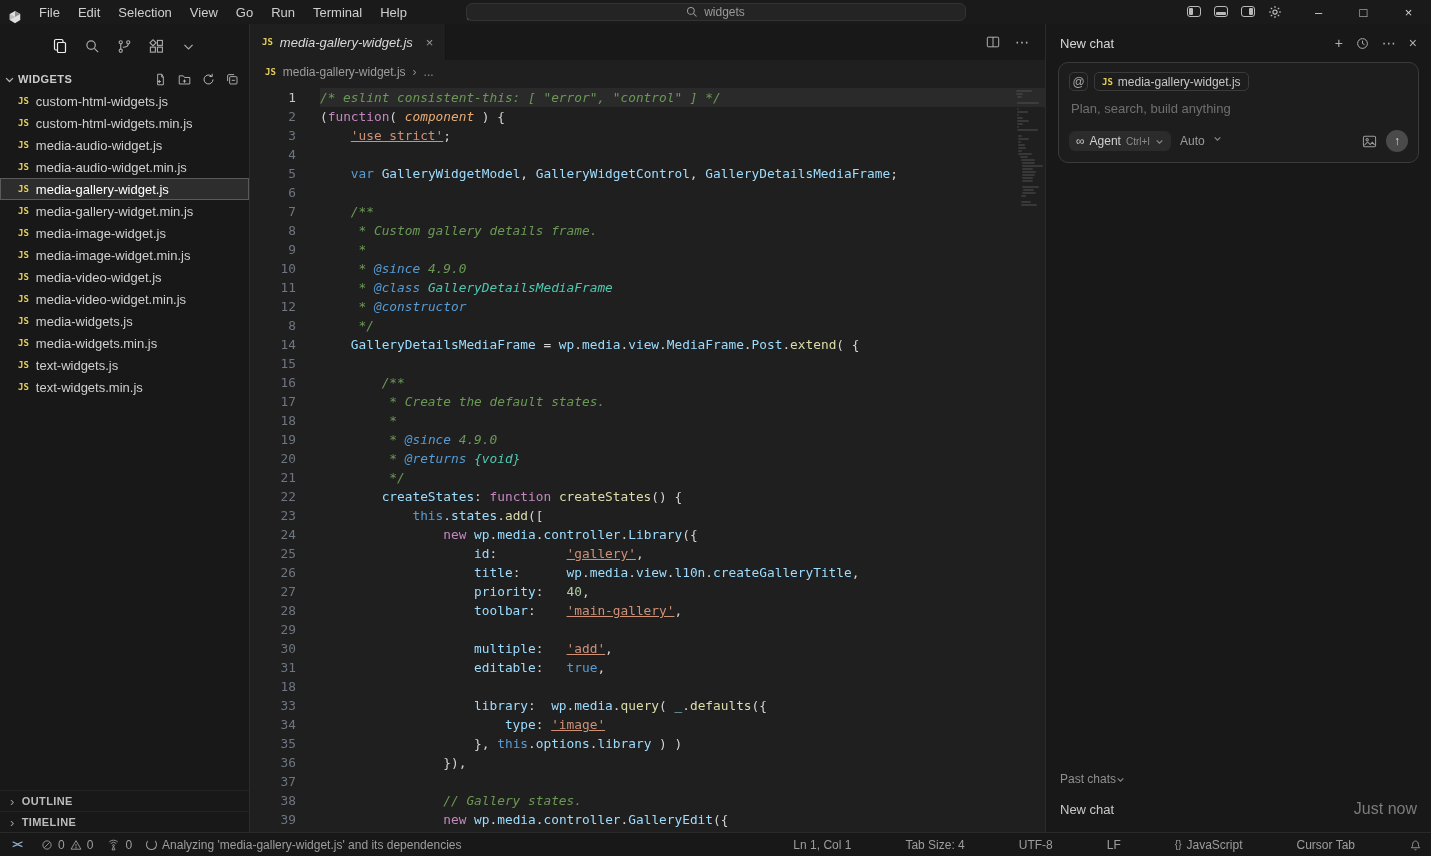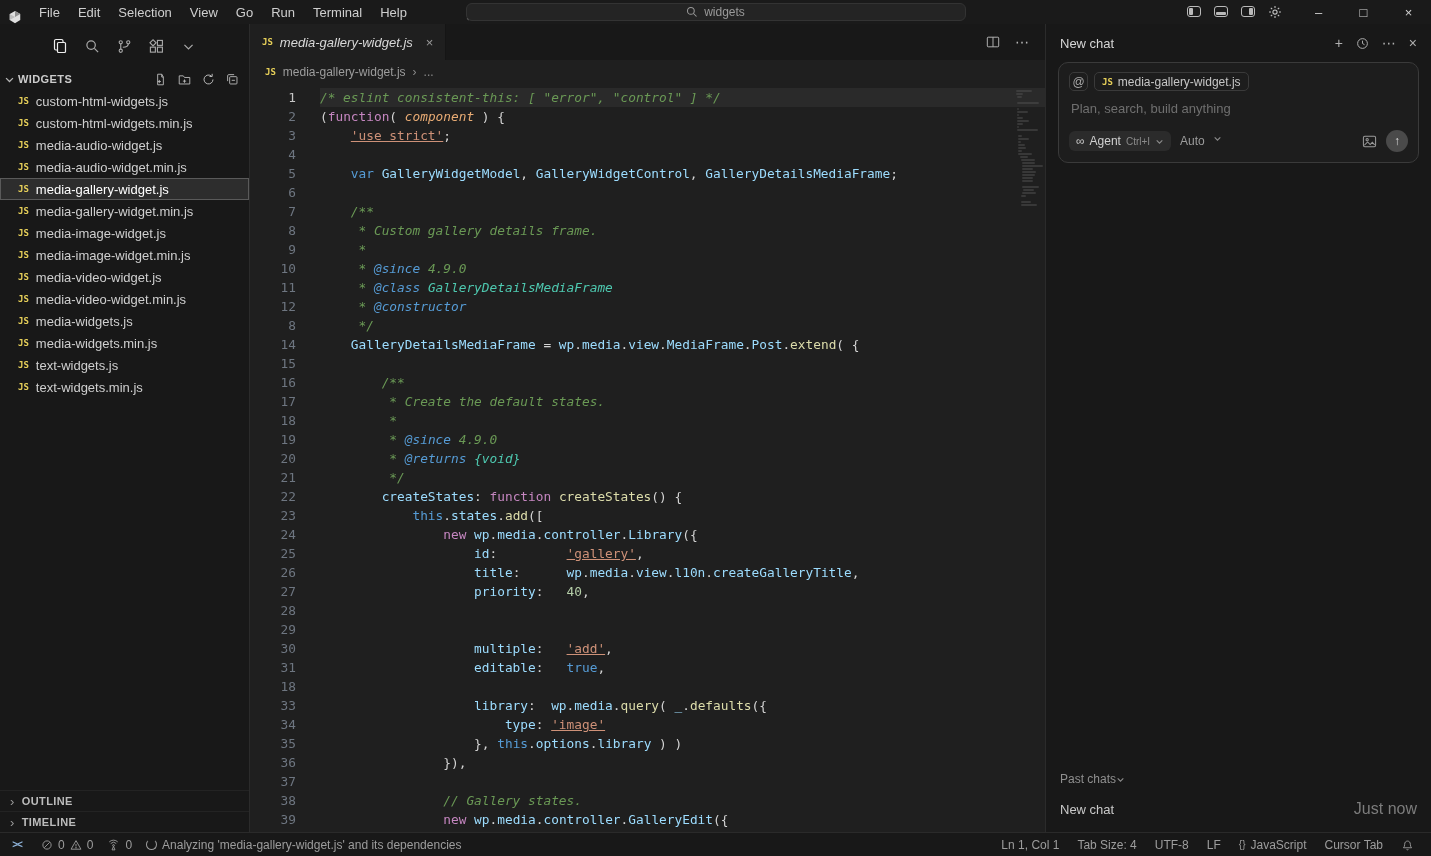--- a/index.html
+++ b/index.html
@@ -104,21 +104,21 @@
   .send-btn { width:22px; height:22px; border-radius:50%; background:#4a4a4a; color:#dddddd; display:flex; align-items:center; justify-content:center; font-size:12px; }
   .chat-bottom { margin-top:auto; padding-bottom:10px; }
   .past-chats { display:flex; align-items:center; color:#8f8f8f; font-size:12px; padding:6px 14px; }
   .history-row { display:flex; align-items:center; justify-content:space-between; padding:8px 14px 4px; font-size:13px; color:#c9c9c9; }
   .hist-time { color:#7c7c7c; font-size:16px; }
 
   
   .statusbar { height:24px; background:#181818; border-top:1px solid #2a2a2a; display:flex; align-items:center; font-size:12px; color:#9d9d9d; flex-shrink:0; }
   .remote { width:34px; height:100%; display:flex; align-items:center; justify-content:center; color:#8fb3d9; font-size:10px; font-weight:700; letter-spacing:-1px; }
   .sb-item { display:flex; align-items:center; gap:5px; padding:0 7px; height:100%; cursor:default; }
-  .sb-right { margin-left:auto; display:flex; align-items:flex-start; height:100%; padding-right:8px; }
+  .sb-right { margin-left:auto; display:flex; align-items:flex-start; height:100%; padding-right:0;gap:36px; }
   .sb-right .sb-item { padding:0 9px; }
   .spin { width:11px; height:11px; border:1.6px solid #9d9d9d; border-top-color:transparent; border-radius:50%; display:inline-block; animation:rot 1.1s linear infinite; }
   @keyframes rot { to { transform:rotate(360deg); } }
   .braces-glyph { font-size:10px; }
   svg { display:block; }
 </style>
 </head>
 <body>
 
 <div class="app">
@@ -361,21 +361,21 @@
             <div class="code-row"><span class="ln">18</span><span class="lt">        <span class="tk-c"> *</span></span></div>
             <div class="code-row"><span class="ln">19</span><span class="lt">        <span class="tk-c"> * </span><span class="tk-ct">@since</span><span class="tk-c"> 4.9.0</span></span></div>
             <div class="code-row"><span class="ln">20</span><span class="lt">        <span class="tk-c"> * </span><span class="tk-ct">@returns</span><span class="tk-c"> </span><span class="tk-cv">{void}</span></span></div>
             <div class="code-row"><span class="ln">21</span><span class="lt">        <span class="tk-c"> */</span></span></div>
             <div class="code-row"><span class="ln">22</span><span class="lt">        <span class="tk-v">createStates</span><span class="tk-p">: </span><span class="tk-kf">function</span><span class="tk-p"> </span><span class="tk-f">createStates</span><span class="tk-p">() {</span></span></div>
             <div class="code-row"><span class="ln">23</span><span class="lt">            <span class="tk-k">this</span><span class="tk-p">.</span><span class="tk-v">states</span><span class="tk-p">.</span><span class="tk-f">add</span><span class="tk-p">([</span></span></div>
             <div class="code-row"><span class="ln">24</span><span class="lt">                <span class="tk-kf">new </span><span class="tk-v">wp</span><span class="tk-p">.</span><span class="tk-v">media</span><span class="tk-p">.</span><span class="tk-v">controller</span><span class="tk-p">.</span><span class="tk-cl">Library</span><span class="tk-p">({</span></span></div>
             <div class="code-row"><span class="ln">25</span><span class="lt">                    <span class="tk-v">id</span><span class="tk-p">:         </span><span class="tk-s">'gallery'</span><span class="tk-p">,</span></span></div>
             <div class="code-row"><span class="ln">26</span><span class="lt">                    <span class="tk-v">title</span><span class="tk-p">:      </span><span class="tk-v">wp</span><span class="tk-p">.</span><span class="tk-v">media</span><span class="tk-p">.</span><span class="tk-v">view</span><span class="tk-p">.</span><span class="tk-v">l10n</span><span class="tk-p">.</span><span class="tk-v">createGalleryTitle</span><span class="tk-p">,</span></span></div>
             <div class="code-row"><span class="ln">27</span><span class="lt">                    <span class="tk-v">priority</span><span class="tk-p">:   </span><span class="tk-n">40</span><span class="tk-p">,</span></span></div>
-            <div class="code-row"><span class="ln">28</span></div>
+            <div class="code-row"><span class="ln">28</span><span class="lt">                    <span class="tk-v">toolbar</span><span class="tk-p">:    </span><span class="tk-s">'main-gallery'</span><span class="tk-p">,</span></span></div>
             <div class="code-row"><span class="ln">29</span></div>
             <div class="code-row"><span class="ln">30</span><span class="lt">                    <span class="tk-v">multiple</span><span class="tk-p">:   </span><span class="tk-s">'add'</span><span class="tk-p">,</span></span></div>
             <div class="code-row"><span class="ln">31</span><span class="lt">                    <span class="tk-v">editable</span><span class="tk-p">:   </span><span class="tk-k">true</span><span class="tk-p">,</span></span></div>
             <div class="code-row"><span class="ln">18</span><span class="lt"></span></div>
             <div class="code-row"><span class="ln">33</span><span class="lt">                    <span class="tk-v">library</span><span class="tk-p">:  </span><span class="tk-v">wp</span><span class="tk-p">.</span><span class="tk-v">media</span><span class="tk-p">.</span><span class="tk-f">query</span><span class="tk-p">( </span><span class="tk-v">_</span><span class="tk-p">.</span><span class="tk-f">defaults</span><span class="tk-p">({</span></span></div>
             <div class="code-row"><span class="ln">34</span><span class="lt">                        <span class="tk-v">type</span><span class="tk-p">: </span><span class="tk-s">'image'</span></span></div>
             <div class="code-row"><span class="ln">35</span><span class="lt">                    <span class="tk-p">}, </span><span class="tk-k">this</span><span class="tk-p">.</span><span class="tk-v">options</span><span class="tk-p">.</span><span class="tk-v">library</span><span class="tk-p"> ) )</span></span></div>
             <div class="code-row"><span class="ln">36</span><span class="lt">                <span class="tk-p">}),</span></span></div>
             <div class="code-row"><span class="ln">37</span><span class="lt"></span></div>
             <div class="code-row"><span class="ln">38</span><span class="lt">                <span class="tk-c">// Gallery states.</span></span></div>

